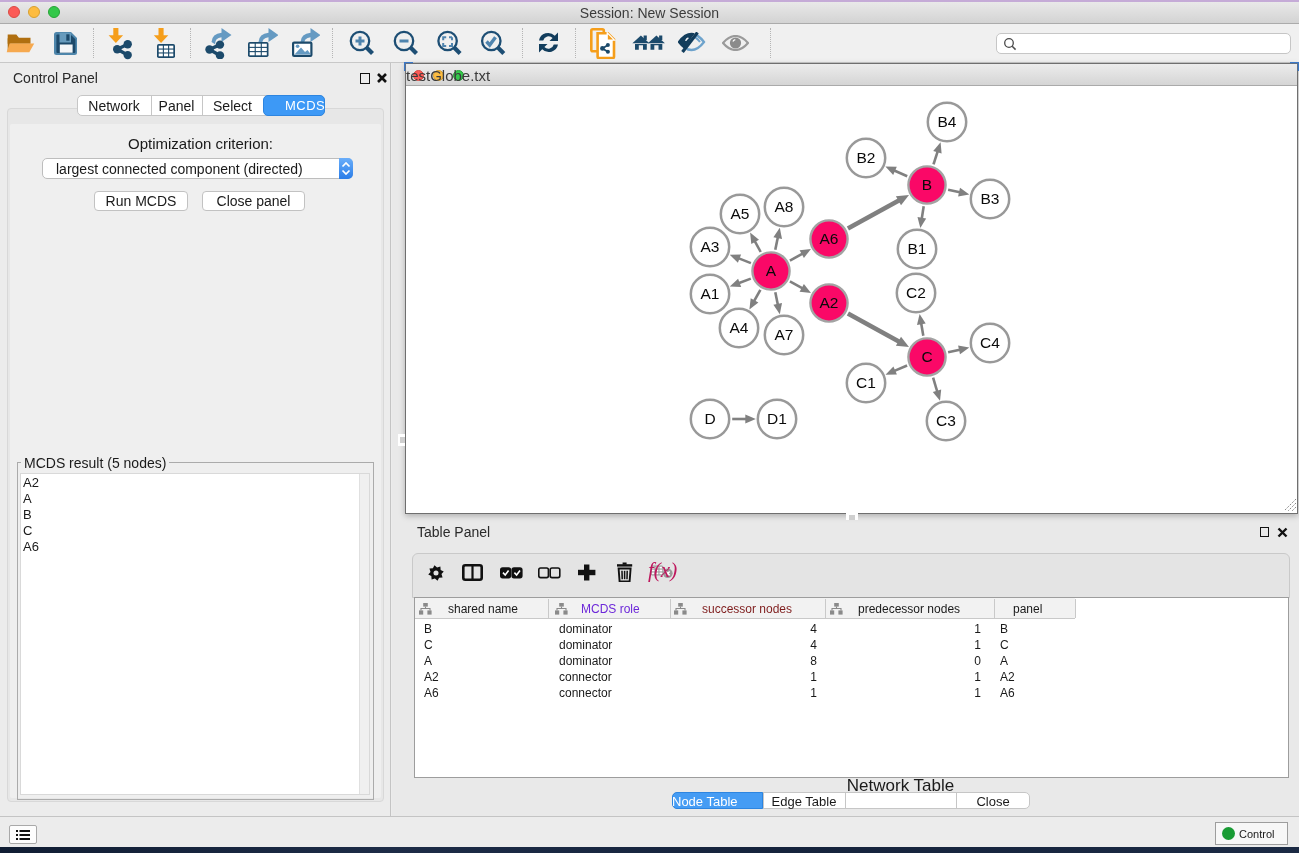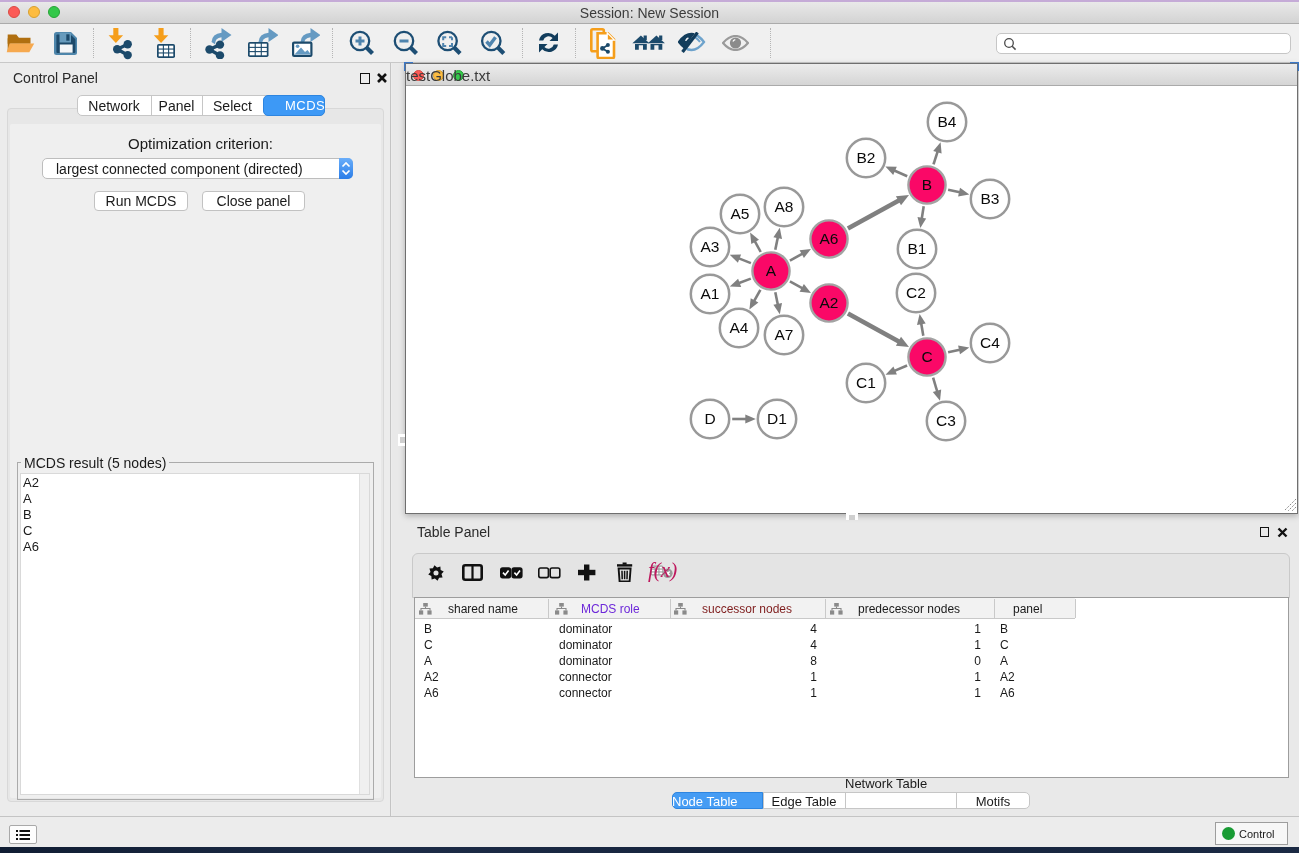--- a/index.html
+++ b/index.html
@@ -433,22 +433,22 @@
 <div class="abs" style="left:939px;top:686px;width:42px;text-align:right;font-size:12px;color:#1a1a1a">1</div>
 <div class="abs" style="left:1000px;top:686px;font-size:12px;color:#1a1a1a">A6</div>
 
 <div class="abs" style="left:672px;top:792px;width:358px;height:17px;background:#fff;border:1px solid #c6c6c6;border-radius:5px"></div>
 <div class="abs" style="left:672px;top:792px;width:91px;height:17px;background:#459cf4;border:1px solid #2d85e0;border-radius:5px 0 0 5px"></div>
 <div class="abs" style="left:763px;top:792px;width:1px;height:17px;background:#c6c6c6"></div>
 <div class="abs" style="left:845px;top:792px;width:1px;height:17px;background:#c6c6c6"></div>
 <div class="abs" style="left:956px;top:792px;width:1px;height:17px;background:#c6c6c6"></div>
 <div class="abs" style="left:672px;top:794px;width:91px;text-align:left;font-size:13px;color:#fff">Node Table</div>
 <div class="abs" style="left:763px;top:794px;width:82px;text-align:center;font-size:13px;color:#1a1a1a">Edge Table</div>
-<div class="abs" style="left:845px;top:776px;width:111px;text-align:left;font-size:13px;color:#1a1a1a">Network Table</div>
-<div class="abs" style="left:956px;top:794px;width:74px;text-align:center;font-size:13px;color:#1a1a1a">Motifs</div>
+<div class="abs" style="left:845px;top:776px;width:111px;text-align:center;font-size:17px;color:#1a1a1a">Network Table</div>
+<div class="abs" style="left:956px;top:794px;width:74px;text-align:center;font-size:13px;color:#1a1a1a">Close</div>
 
 <div class="abs" style="left:0;top:816px;width:1299px;height:31px;background:#ececec;border-top:1px solid #c4c4c4"></div>
 <div class="abs" style="left:9px;top:825px;width:28px;height:19px;background:#fdfdfd;border:1px solid #a9a9a9;border-radius:2px"></div>
 <svg class="abs" style="left:16px;top:830px" width="14" height="10" viewBox="0 0 14 10">
     <g fill="#111">
       <rect x="0" y="0" width="2" height="2"></rect>
       <rect x="0" y="4" width="2" height="2"></rect>
       <rect x="0" y="8" width="2" height="2"></rect>
       <rect x="3.5" y="0" width="10.5" height="2"></rect>
       <rect x="3.5" y="4" width="10.5" height="2"></rect>

